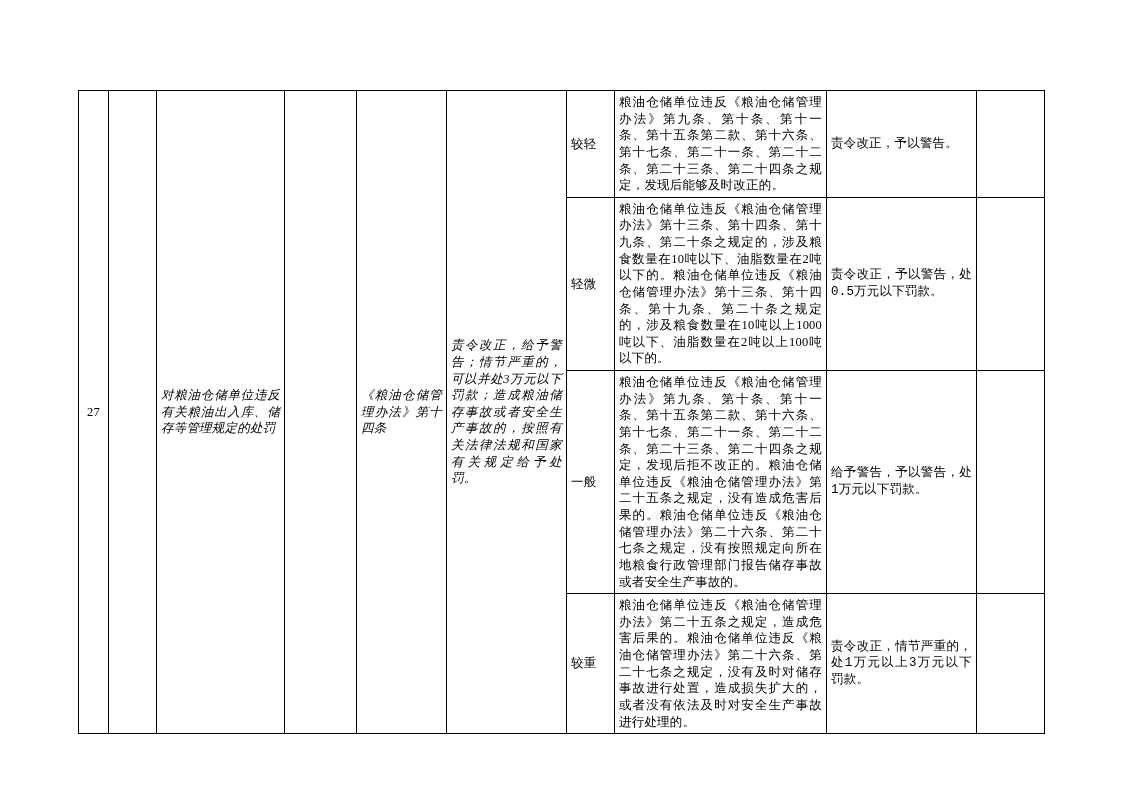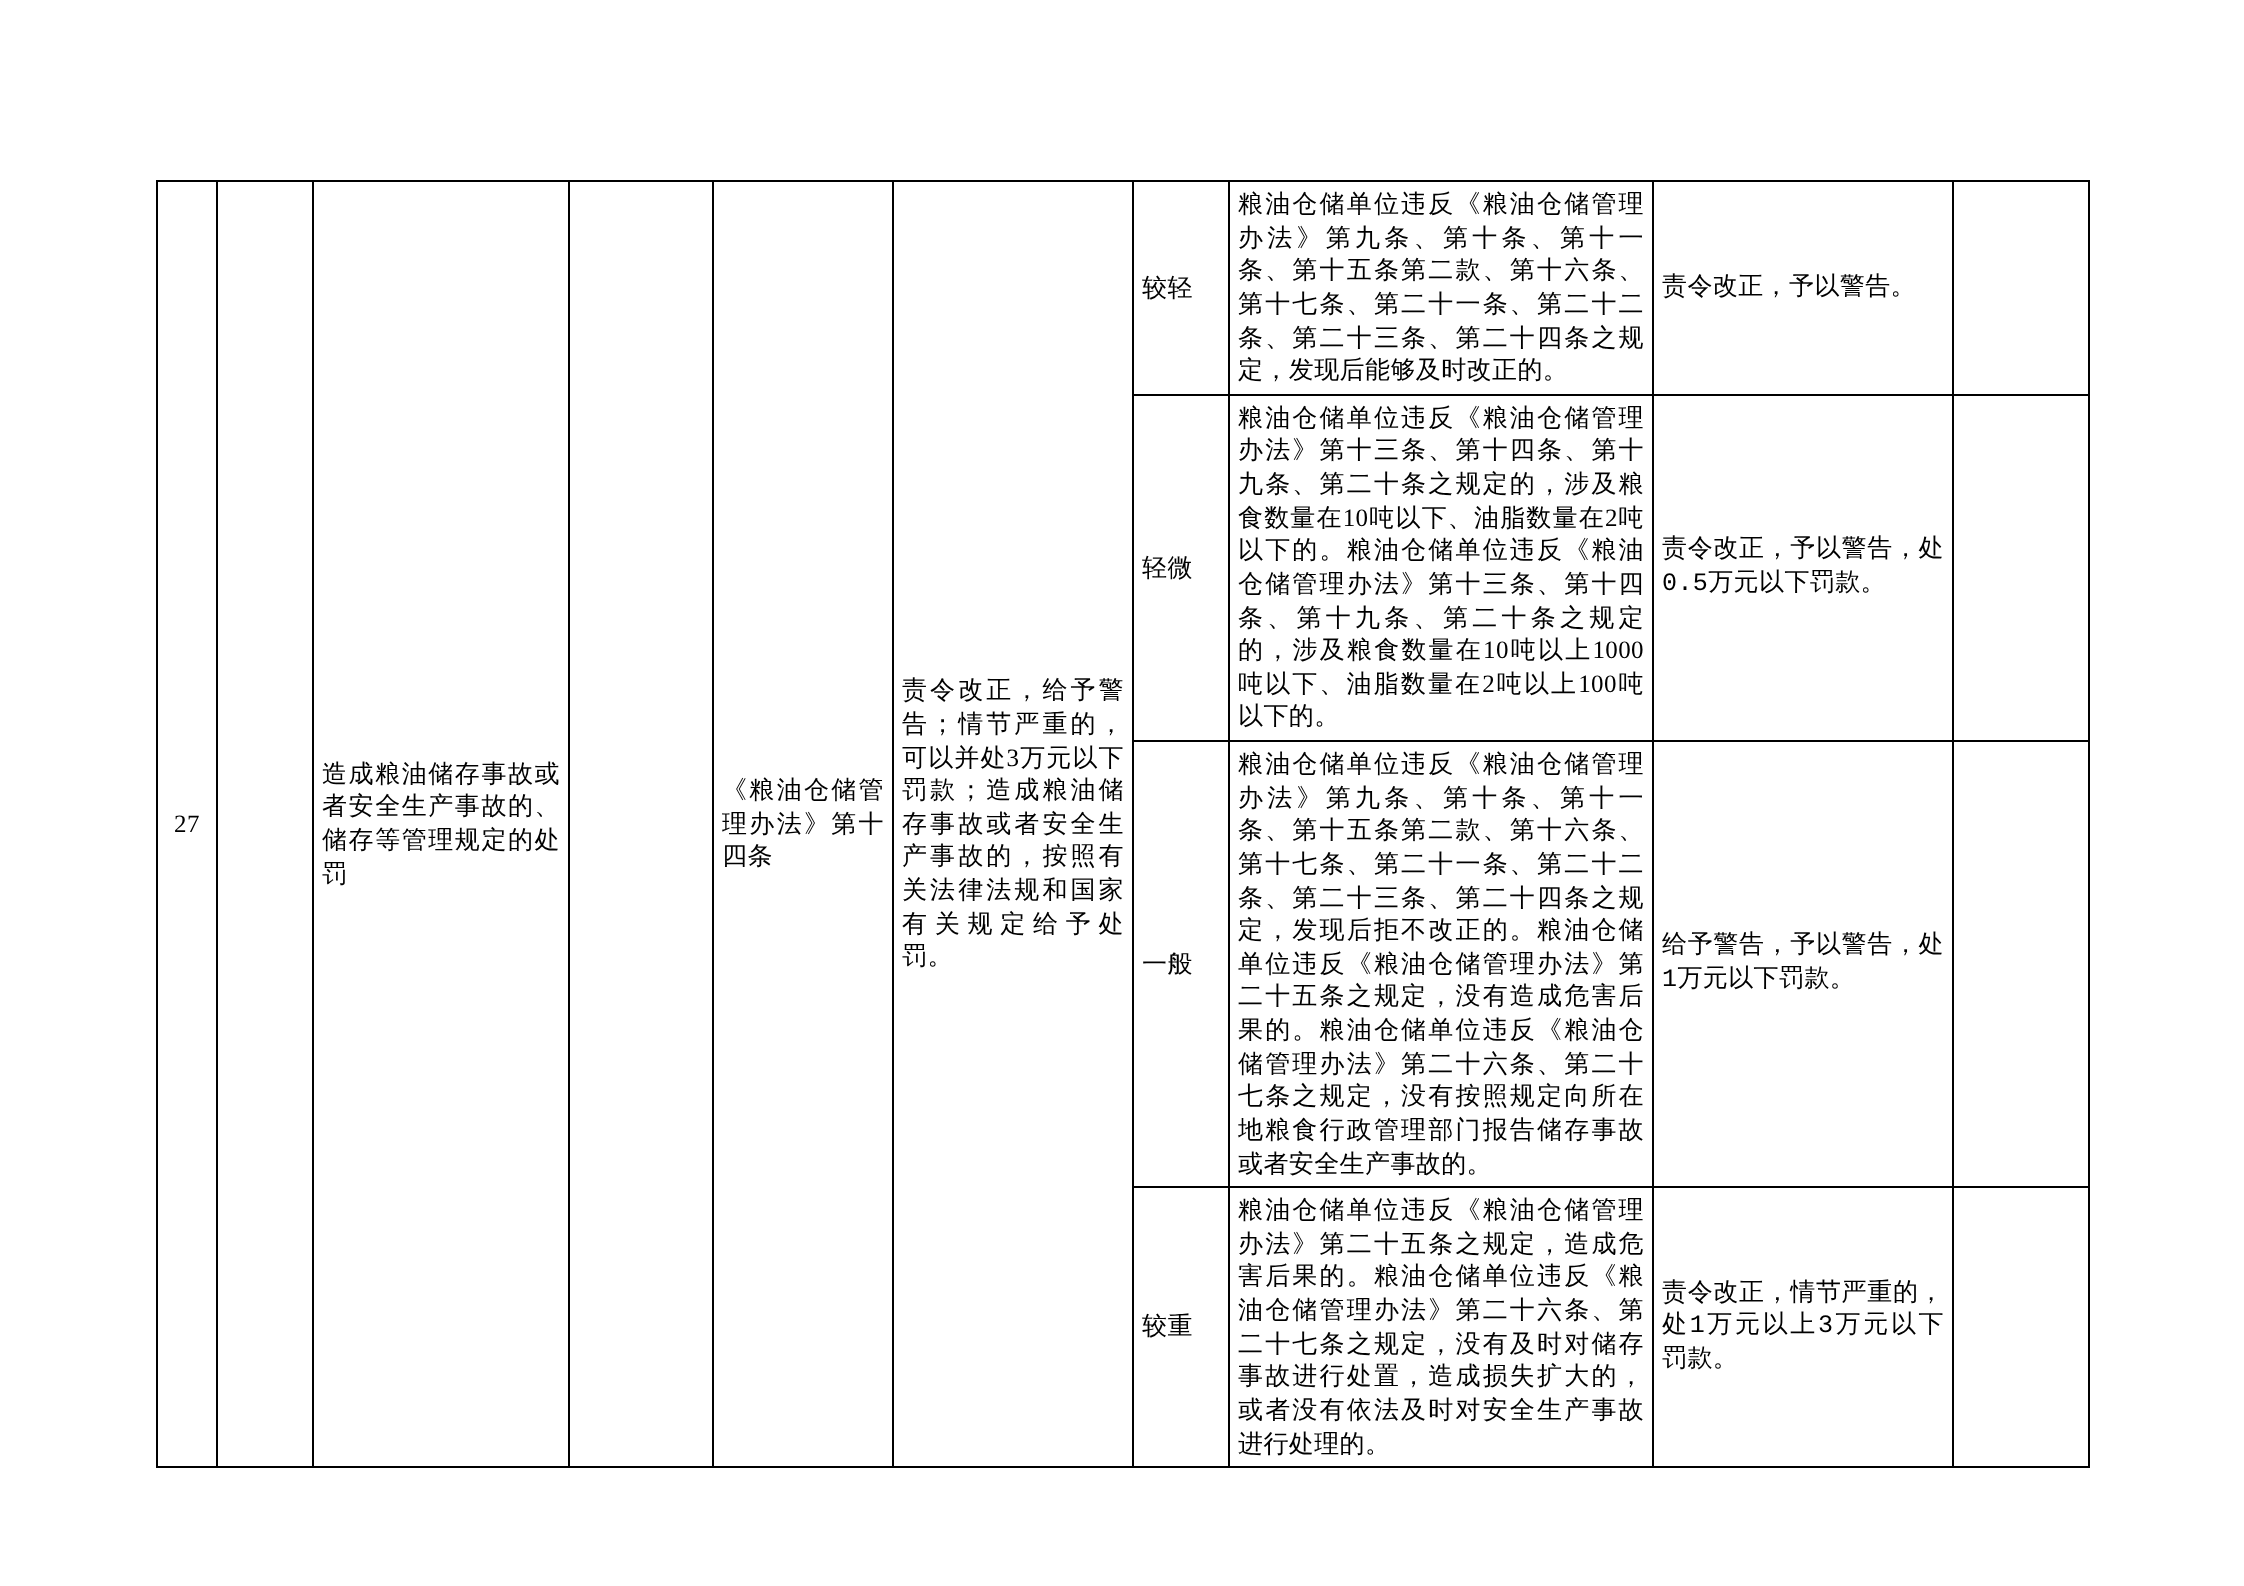--- a/index.html
+++ b/index.html
@@ -55,20 +55,21 @@
     text-align: center;
     vertical-align: middle;
     font-size: 13px;
   }
   td.name-cell,
   td.basis-cell,
   td.std-cell {
     vertical-align: middle;
     text-align: justify;
     text-align-last: left;
+    font-style: italic;
   }
   td.level-cell {
     vertical-align: middle;
     font-size: 13px;
   }
   td.circ-cell {
     vertical-align: middle;
     text-align: justify;
     text-align-last: left;
   }
@@ -94,21 +95,21 @@
       <col class="c-std">
       <col class="c-level">
       <col class="c-circ">
       <col class="c-result">
       <col class="c-blank3">
     </colgroup>
     <tbody>
       <tr>
         <td class="idx-cell" rowspan="4">27</td>
         <td class="blank-cell" rowspan="4"></td>
-        <td class="name-cell" rowspan="4">造成粮油储存事故或者安全生产事故的、储存等管理规定的处罚</td>
+        <td class="name-cell" rowspan="4">对粮油仓储单位违反有关粮油出入库、储存等管理规定的处罚</td>
         <td class="blank-cell" rowspan="4"></td>
         <td class="basis-cell" rowspan="4">《粮油仓储管理办法》第十四条</td>
         <td class="std-cell" rowspan="4">责令改正，给予警告；情节严重的，可以并处3万元以下罚款；造成粮油储存事故或者安全生产事故的，按照有关法律法规和国家有关规定给予处罚。</td>
         <td class="level-cell">较轻</td>
         <td class="circ-cell">粮油仓储单位违反《粮油仓储管理办法》第九条、第十条、第十一条、第十五条第二款、第十六条、第十七条、第二十一条、第二十二条、第二十三条、第二十四条之规定，发现后能够及时改正的。</td>
         <td class="result-cell">责令改正，予以警告。</td>
         <td class="blank-cell"></td>
       </tr>
       <tr>
         <td class="level-cell">轻微</td>

